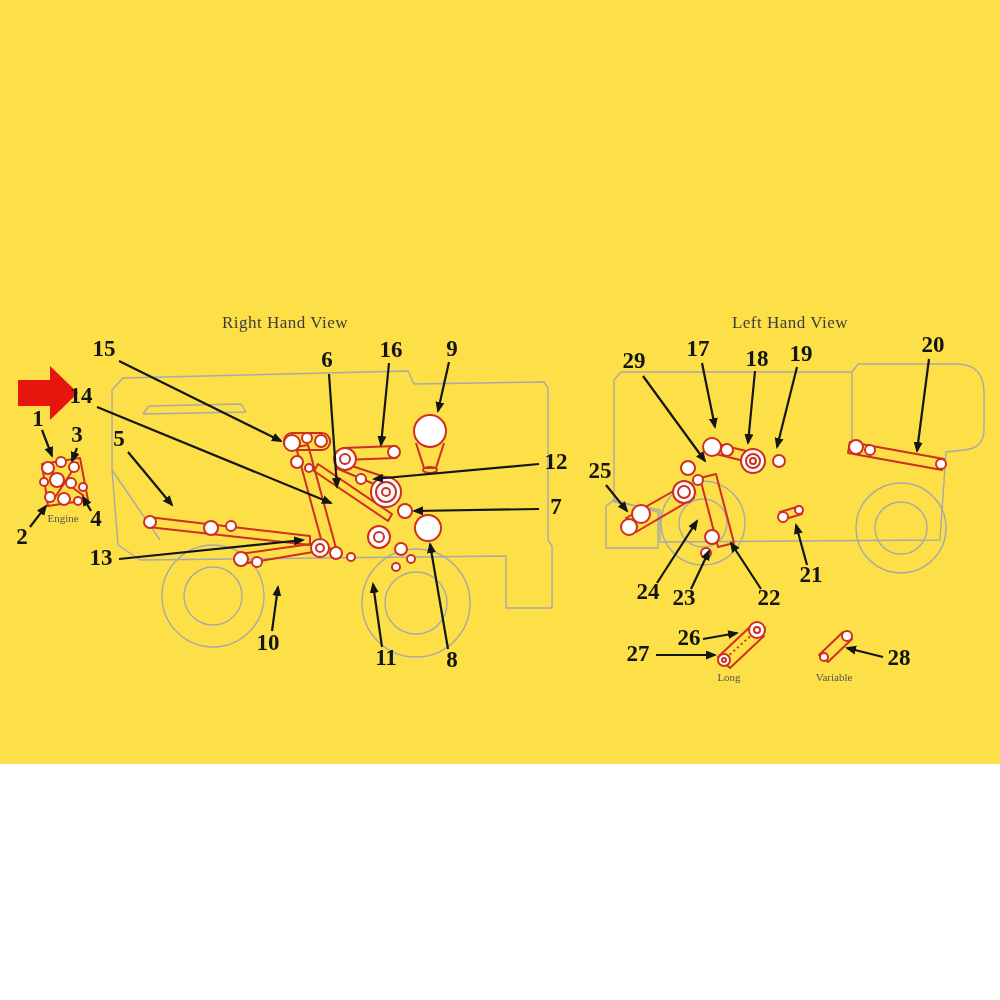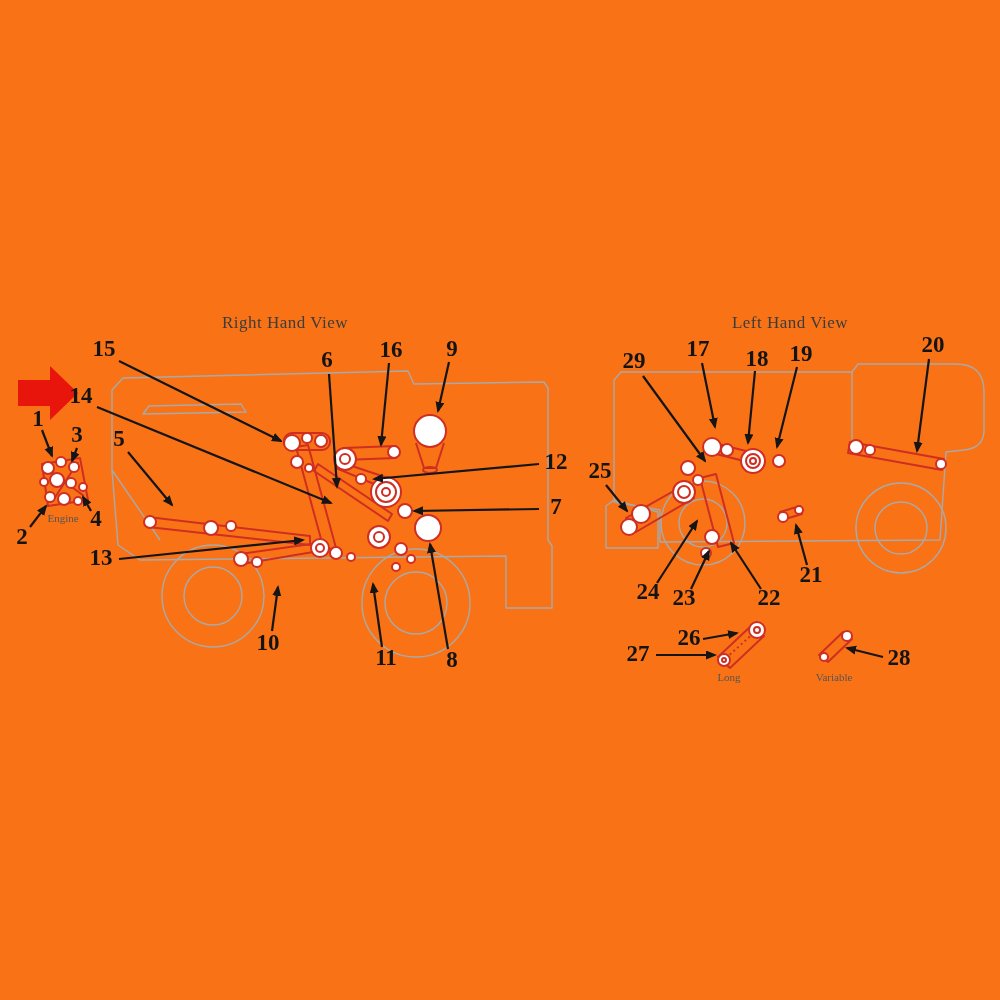--- a/index.html
+++ b/index.html
@@ -1,16 +1,16 @@
 <!DOCTYPE html>
 <html><head>
 <meta charset="utf-8">
 <style>
   html,body{margin:0;padding:0;background:#fff;}
-  .canvas{position:relative;width:1000px;height:1000px;background:#f97316;overflow:hidden;text-align:center;}
+  .canvas{position:relative;width:1000px;height:764px;background:#fde047;overflow:hidden;text-align:center;}
   svg{display:block;}
   .num{font-family:"Liberation Serif", serif;font-weight:700;font-size:23px;fill:#141414;text-anchor:middle;}
   .title{font-family:"Liberation Serif", serif;font-size:17px;fill:#3c3c3c;text-anchor:middle;letter-spacing:0.5px;}
   .small-label{font-family:"Liberation Serif", serif;font-size:11px;fill:#555;text-anchor:middle;}
   .outline{stroke:#a9a9a9;stroke-width:1.4;fill:none;stroke-linejoin:round;}
   .red{stroke:#cf2e22;stroke-width:2;fill:none;stroke-linejoin:round;}
   .redfill{stroke:#cf2e22;stroke-width:2;fill:#fff;}
   .arrow{stroke:#151515;stroke-width:2.2;fill:none;}
 </style>
 </head>

